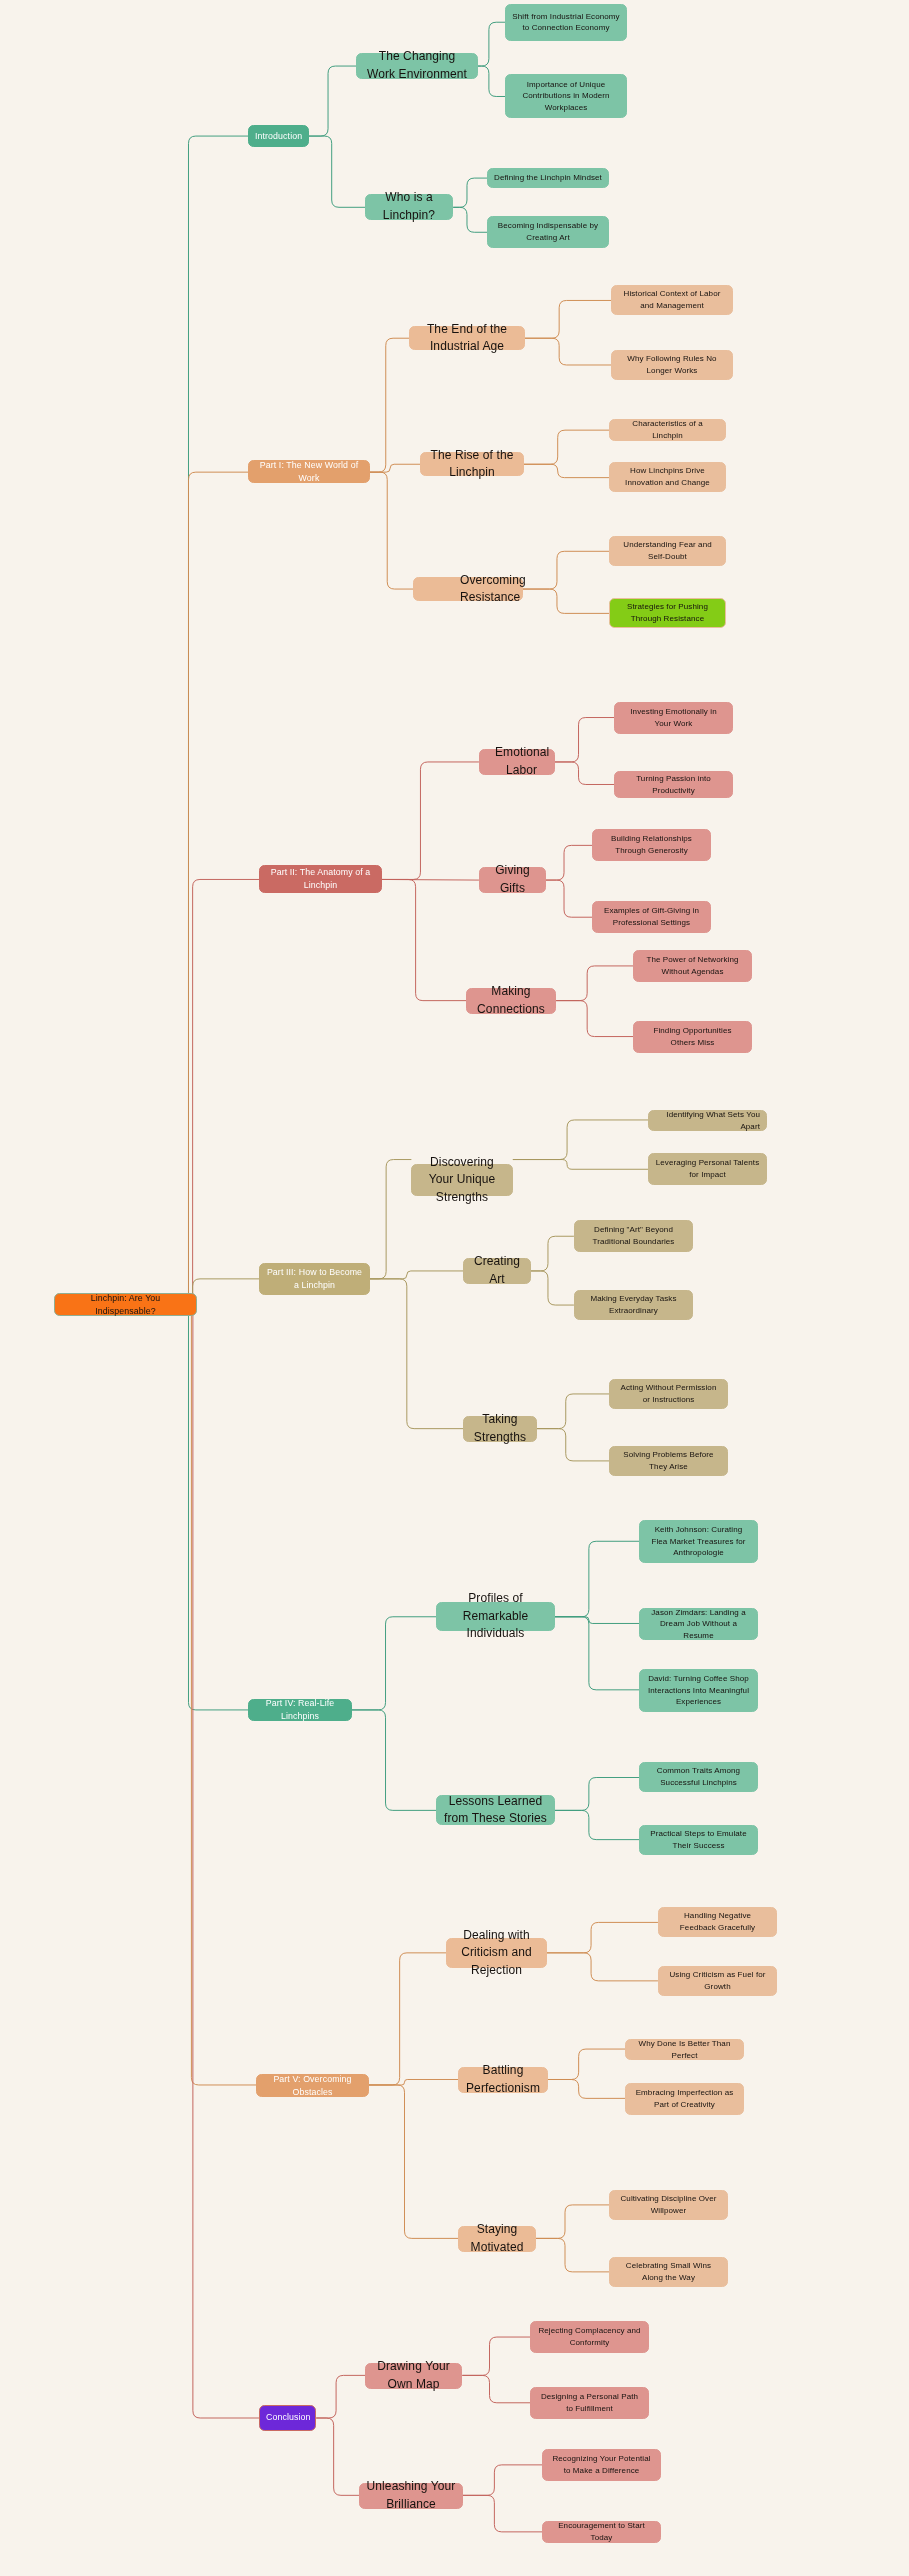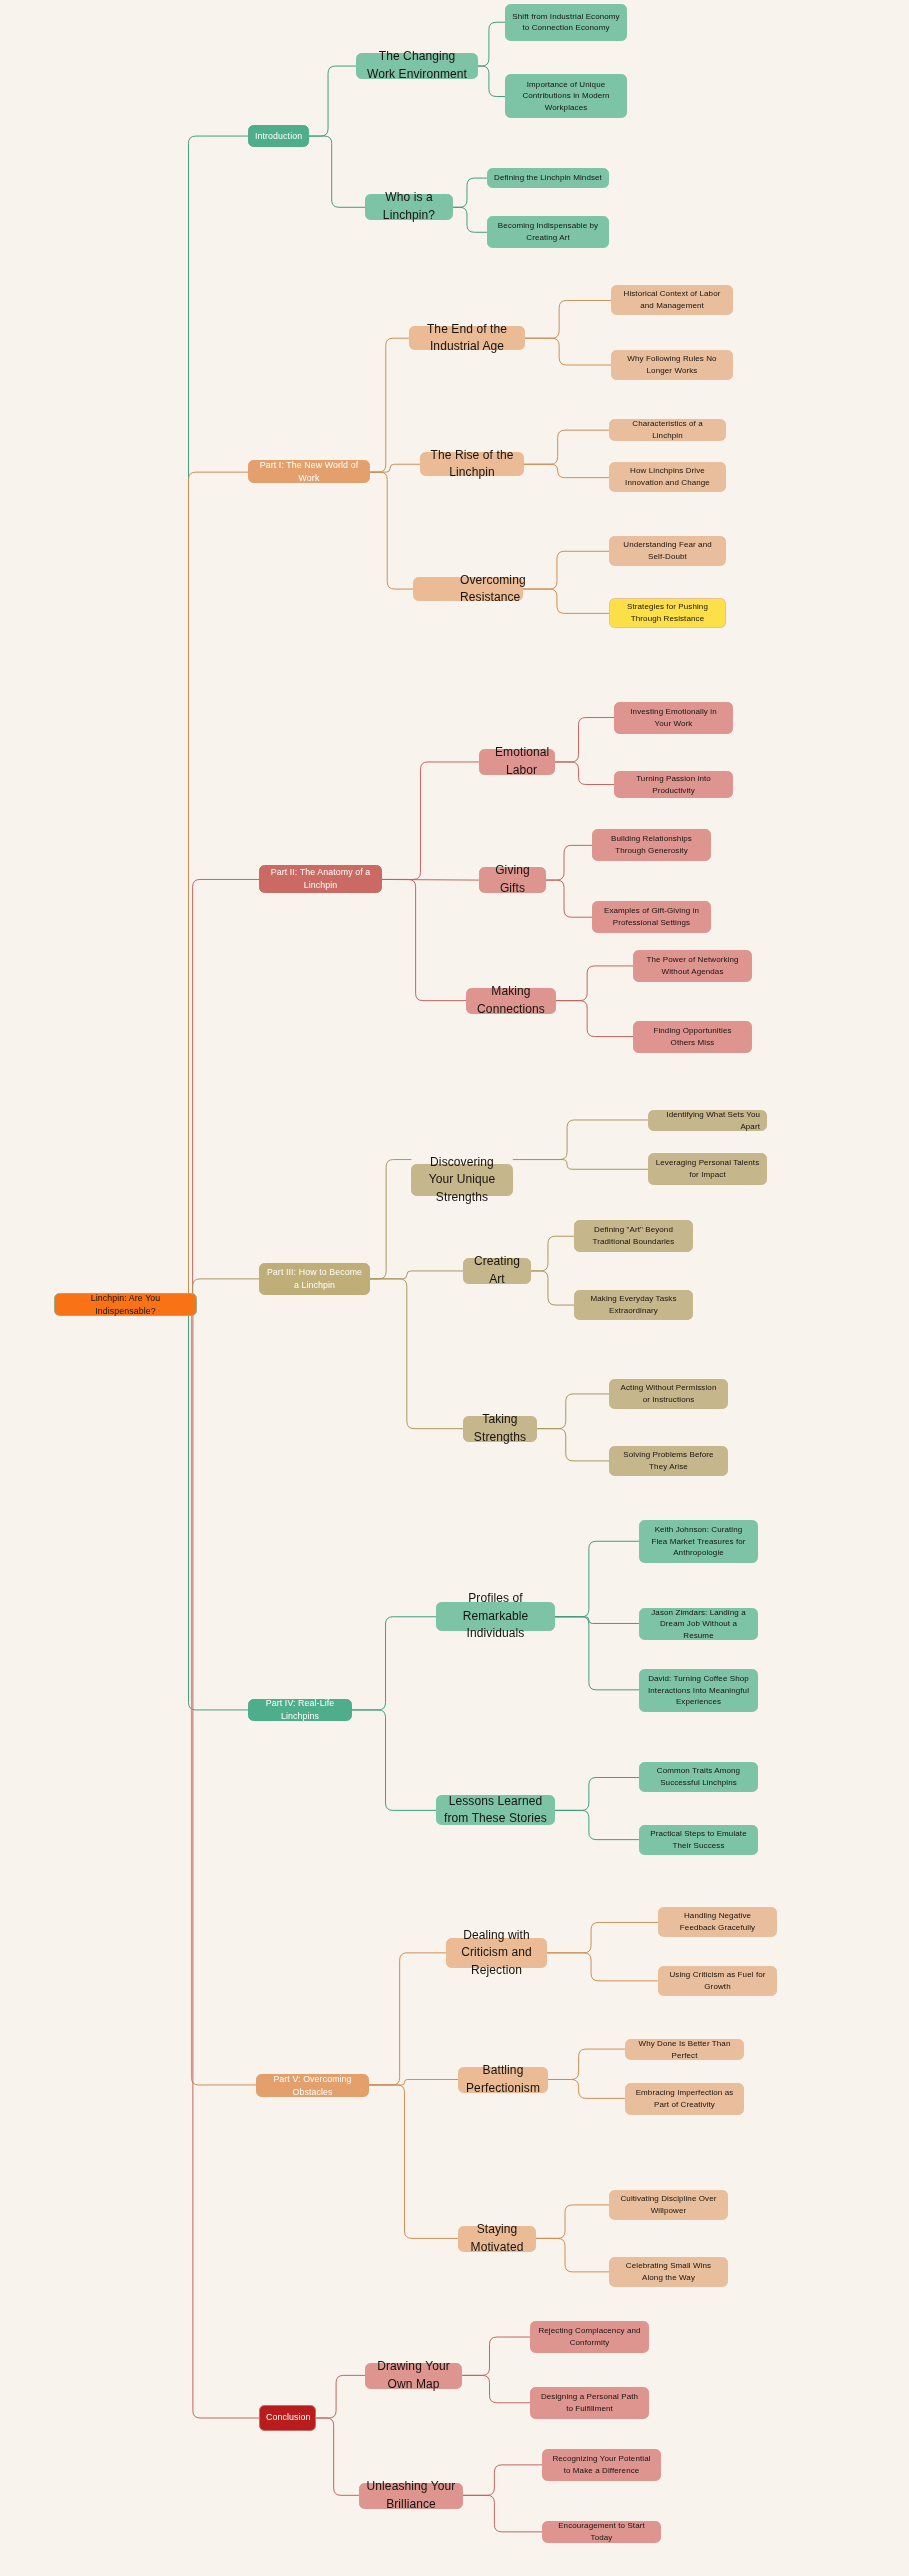--- a/index.html
+++ b/index.html
@@ -145,21 +145,21 @@
     </div>
     <div class="node lvl3" style="left: 609px; top: 462px; width: 117px; height: 30px; background: rgb(233, 190, 156); border: 0.6px solid rgb(233, 190, 156); color: rgb(23, 18, 15);">
       <span>How Linchpins Drive Innovation and Change</span>
     </div>
     <div class="node lvl2" style="left: 413px; top: 577px; width: 110px; height: 24px; background: rgb(235, 187, 150); border: 0.6px solid rgb(235, 187, 150); color: rgb(23, 18, 15); padding-left: 46px;">
       <span>Overcoming Resistance</span>
     </div>
     <div class="node lvl3" style="left: 609px; top: 536px; width: 117px; height: 30px; background: rgb(233, 190, 156); border: 0.6px solid rgb(233, 190, 156); color: rgb(23, 18, 15);">
       <span>Understanding Fear and Self-Doubt</span>
     </div>
-    <div class="node lvl3" style="left: 609px; top: 598px; width: 117px; height: 30px; background: #fde047; border: 0.6px solid rgb(233, 190, 156); color: rgb(23, 18, 15);">
+    <div class="node lvl3" style="left: 609px; top: 598px; width: 117px; height: 30px; background: #84cc16; border: 0.6px solid rgb(233, 190, 156); color: rgb(23, 18, 15);">
       <span>Strategies for Pushing Through Resistance</span>
     </div>
     <div class="node lvl1" style="left: 259px; top: 865px; width: 123px; height: 28px; background: rgb(202, 106, 99); border: 0.6px solid rgb(202, 106, 99); color: rgb(255, 255, 255);">
       <span>Part II: The Anatomy of a Linchpin</span>
     </div>
     <div class="node lvl2" style="left: 479px; top: 749px; width: 76px; height: 25.6px; background: rgb(222, 149, 143); border: 0.6px solid rgb(222, 149, 143); color: rgb(23, 18, 15); padding-left: 15px;">
       <span>Emotional Labor</span>
     </div>
     <div class="node lvl3" style="left: 614px; top: 702px; width: 119px; height: 32px; background: rgb(222, 149, 143); border: 0.6px solid rgb(222, 149, 143); color: rgb(23, 18, 15);">
       <span>Investing Emotionally in Your Work</span>
@@ -262,21 +262,21 @@
     </div>
     <div class="node lvl2" style="left: 458px; top: 2226px; width: 78px; height: 25.6px; background: rgb(235, 187, 150); border: 0.6px solid rgb(235, 187, 150); color: rgb(23, 18, 15);">
       <span>Staying Motivated</span>
     </div>
     <div class="node lvl3" style="left: 609px; top: 2190px; width: 119px; height: 30px; background: rgb(233, 190, 156); border: 0.6px solid rgb(233, 190, 156); color: rgb(23, 18, 15);">
       <span>Cultivating Discipline Over Willpower</span>
     </div>
     <div class="node lvl3" style="left: 609px; top: 2257px; width: 119px; height: 30px; background: rgb(233, 190, 156); border: 0.6px solid rgb(233, 190, 156); color: rgb(23, 18, 15);">
       <span>Celebrating Small Wins Along the Way</span>
     </div>
-    <div class="node lvl1" style="left: 259px; top: 2405px; width: 57px; height: 25.6px; background: #b91c1c; border: 0.6px solid rgb(202, 106, 99); color: rgb(255, 255, 255);">
+    <div class="node lvl1" style="left: 259px; top: 2405px; width: 57px; height: 25.6px; background: #6d28d9; border: 0.6px solid rgb(202, 106, 99); color: rgb(255, 255, 255);">
       <span>Conclusion</span>
     </div>
     <div class="node lvl2" style="left: 365px; top: 2363px; width: 97px; height: 25.6px; background: rgb(222, 149, 143); border: 0.6px solid rgb(222, 149, 143); color: rgb(23, 18, 15);">
       <span>Drawing Your Own Map</span>
     </div>
     <div class="node lvl3" style="left: 530px; top: 2321px; width: 119px; height: 32px; background: rgb(222, 149, 143); border: 0.6px solid rgb(222, 149, 143); color: rgb(23, 18, 15);">
       <span>Rejecting Complacency and Conformity</span>
     </div>
     <div class="node lvl3" style="left: 530px; top: 2387px; width: 119px; height: 32px; background: rgb(222, 149, 143); border: 0.6px solid rgb(222, 149, 143); color: rgb(23, 18, 15);">
       <span>Designing a Personal Path to Fulfillment</span>

